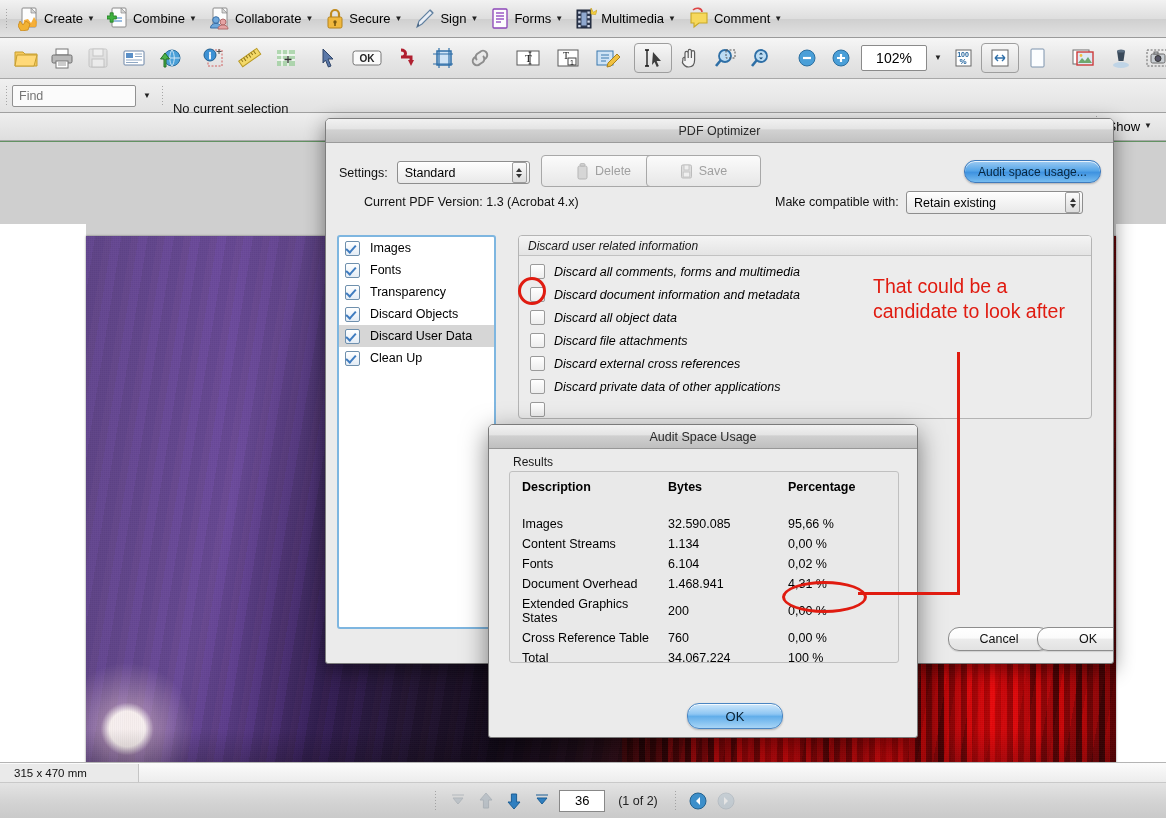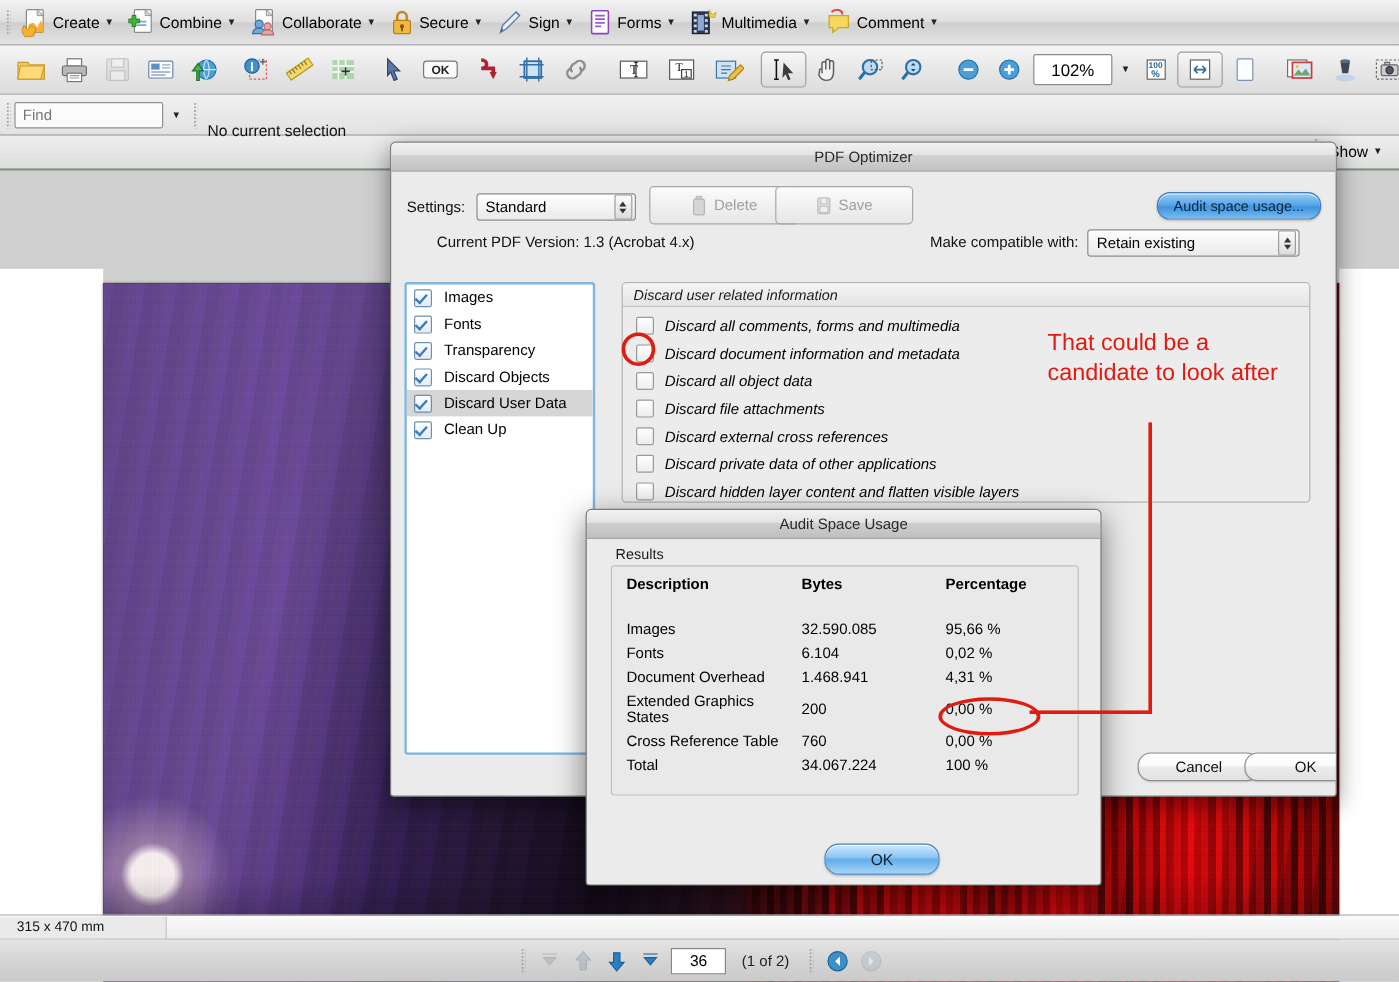--- a/index.html
+++ b/index.html
@@ -722,21 +722,20 @@
       <div class="chk-row">
         <span class="cbx-plain"></span>
         <span>Discard external cross references</span>
       </div>
       <div class="chk-row">
         <span class="cbx-plain"></span>
         <span>Discard private data of other applications</span>
       </div>
       <div class="chk-row">
         <span class="cbx-plain"></span>
-        <span>Discard hidden layer content and flatten visible layers</span>
       </div>
     </div>
   </div>
 
   <div class="btn-pill abs" style="left:622px;top:508px;">
     <span>Cancel</span>
   </div>
   <div class="btn-pill abs" style="left:711px;top:508px;">
     <span>OK</span>
   </div>
@@ -755,20 +754,25 @@
           <th>Description</th>
           <th class="col-b">Bytes</th>
           <th class="col-p">Percentage</th>
         </tr>
       </thead>
       <tbody>
         <tr>
           <td>Images</td>
           <td>32.590.085</td>
           <td>95,66 %</td>
+        </tr>
+        <tr>
+          <td>Content Streams</td>
+          <td>1.134</td>
+          <td>0,00 %</td>
         </tr>
         <tr>
           <td>Fonts</td>
           <td>6.104</td>
           <td>0,02 %</td>
         </tr>
         <tr>
           <td>Document Overhead</td>
           <td>1.468.941</td>
           <td>4,31 %</td>

